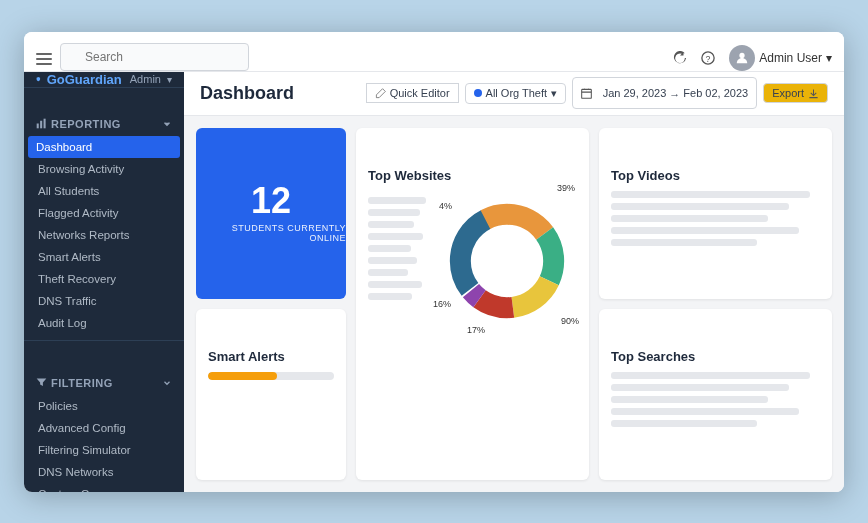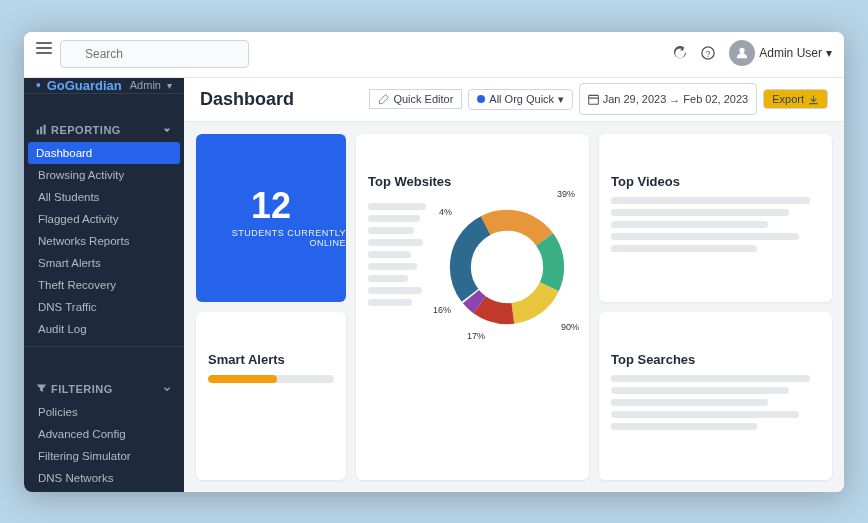--- a/index.html
+++ b/index.html
@@ -17,26 +17,26 @@
       height: 460px;
       background: #fff;
       border-radius: 8px;
       box-shadow: 0 4px 30px rgba(0,0,0,0.25);
       display: flex;
       flex-direction: column;
       overflow: hidden;
     }
     
     .topbar {
-      height: 46px;
+      height: 40px;
       background: #fff;
       border-bottom: 1px solid #e5e7eb;
       display: flex;
-      align-items: flex-start;
-      padding: 8px 12px;
+      align-items: flex-end;
+      padding: 0 12px;
       gap: 8px;
       flex-shrink: 0;
     }
     .topbar-menu-icon {
       color: #666;
       font-size: 16px;
       cursor: pointer;
     }
     .topbar-search {
       flex: 1;
@@ -213,21 +213,21 @@
     }
     .dot-blue {
       width: 8px; height: 8px;
       border-radius: 50%;
       background: #2563eb;
       display: inline-block;
     }
     .date-range {
       display: flex;
       align-items: center;
-      gap: 4px;
+      gap: 11px;
       border: 1px solid #d1d5db;
       border-radius: 4px;
       padding: 9px 8px;
       font-size: 11px;
       cursor: pointer;
       background: #fff;
       color: #374151;
     }
     .export-btn {
       display: flex;
@@ -476,21 +476,21 @@
         <h1 class="page-title">Dashboard</h1>
         <div class="header-controls">
           <button class="btn-outline">
             <svg width="11" height="11" viewBox="0 0 16 16" fill="#555">
               <path d="M11 1l4 4-9 9H2v-4L11 1z" stroke="#555" stroke-width="1" fill="none"></path>
             </svg>
             <span>Quick Editor</span>
           </button>
           <button class="btn-org-units">
             <span class="dot-blue"></span>
-            <span>All Org Quick</span>
+            <span>All Org Theft</span>
             <span>▾</span>
           </button>
           <button class="date-range">
             <svg width="11" height="11" viewBox="0 0 16 16" fill="none" stroke="#555" stroke-width="1.5">
               <rect x="1" y="2" width="14" height="13" rx="1"></rect>
               <line x1="1" y1="6" x2="15" y2="6"></line>
               <line x1="5" y1="1" x2="5" y2="3"></line>
               <line x1="11" y1="1" x2="11" y2="3"></line>
             </svg>
             <span>Jan 29, 2023 → Feb 02, 2023</span>

